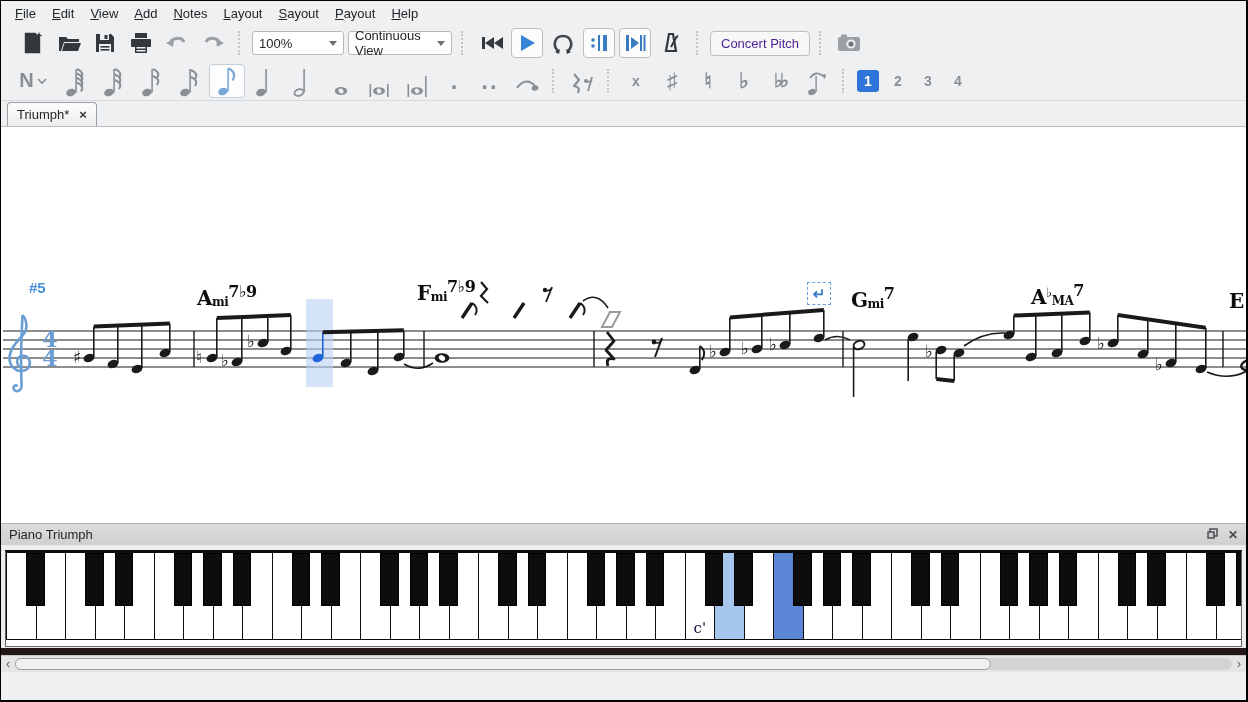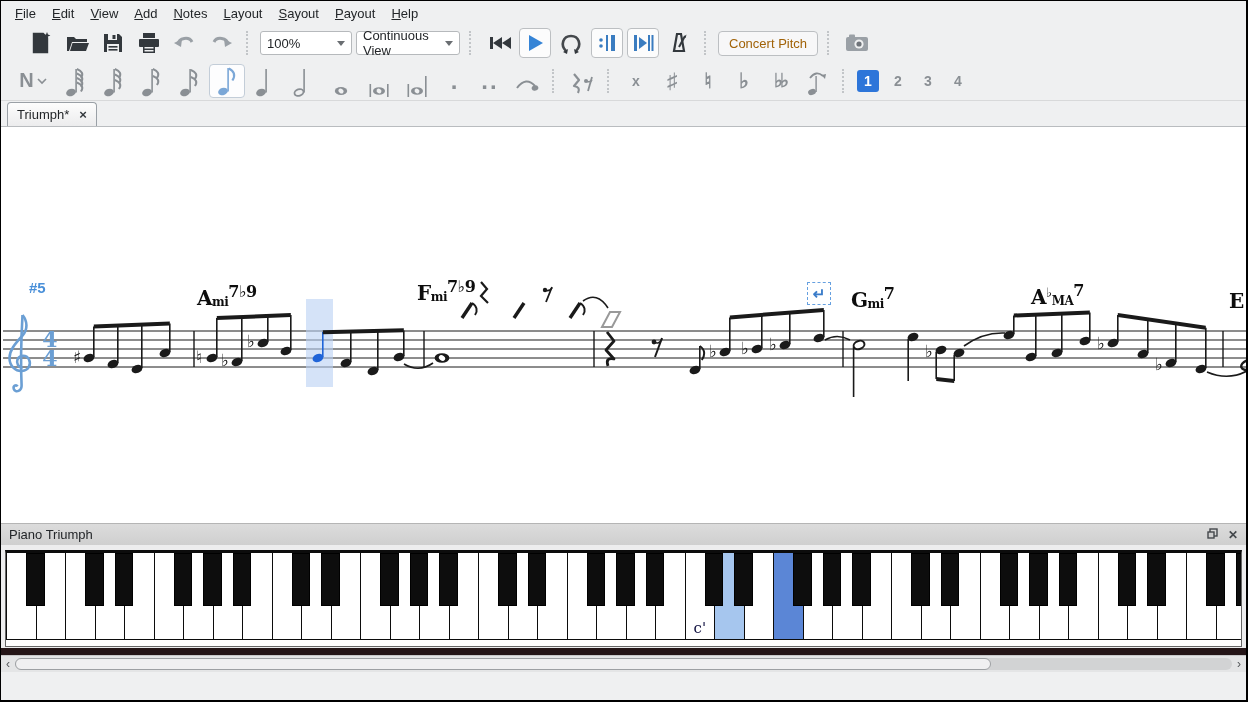--- a/index.html
+++ b/index.html
@@ -8,31 +8,31 @@
   .window{width:1248px;height:702px;background:#eff0f1;border:1px solid #000;
     border-right-width:2px;border-bottom-width:2px;display:flex;flex-direction:column;overflow:hidden;}
 
   
   .menubar{height:24px;display:flex;align-items:center;padding-left:6px;background:#eff0f1;}
   .menu-item{font-size:13px;color:#232629;padding:2px 8px;cursor:default;}
   .menu-item .mn{text-decoration:underline;}
 
   
   .toolbar{display:flex;align-items:center;background:#eff0f1;}
-  .tb1{height:36px;padding-left:24px;gap:4px;}
+  .tb1{height:36px;padding-left:16px;gap:4px;}
   .tb2{height:40px;padding-left:10px;gap:2px;border-bottom:1px solid #d8d9da;}
   .tbtn{display:flex;align-items:center;justify-content:center;width:32px;height:30px;border-radius:4px;}
   .tbtn.boxed{border:1px solid #bcbfc2;background:#fcfcfc;}
   .sep{width:5px;height:24px;border-left:2px dotted #c2c5c8;margin:0 5px;}
   select,.fakeselect{height:24px;border:1px solid #b6b9bc;border-radius:3px;background:#fff;
      font-size:13px;color:#232629;display:flex;align-items:center;padding:0 6px;position:relative;}
   .fakeselect{justify-content:space-between;}
   .fakeselect .chev{width:0;height:0;border-left:4px solid transparent;border-right:4px solid transparent;
      border-top:5px solid #6a6e72;margin-left:8px;}
-  .concert{border:1px solid #bcbfc2;border-radius:4px;background:#f7f7f8;color:#a16207;
+  .concert{border:1px solid #bcbfc2;border-radius:4px;background:#f7f7f8;color:#4c1d95;
      font-size:13px;padding:4px 10px;}
   
   .nbtn{display:flex;align-items:flex-end;justify-content:center;width:36px;height:34px;border-radius:4px;}
   .nbtn.sel{border:1px solid #c3cdd8;background:#fdfdfe;}
   .nlabel{font-size:20px;font-weight:bold;color:#8a8f94;}
   .glyphbtn{font-size:17px;font-weight:bold;color:#8a8f94;width:34px;height:30px;display:flex;
      align-items:center;justify-content:center;}
   .voice{width:22px;height:22px;border-radius:3px;display:flex;align-items:center;justify-content:center;
      font-size:14px;font-weight:bold;color:#8a8f94;margin:0 3px;}
   .voice.sel{background:#2d75d9;color:#fff;}

